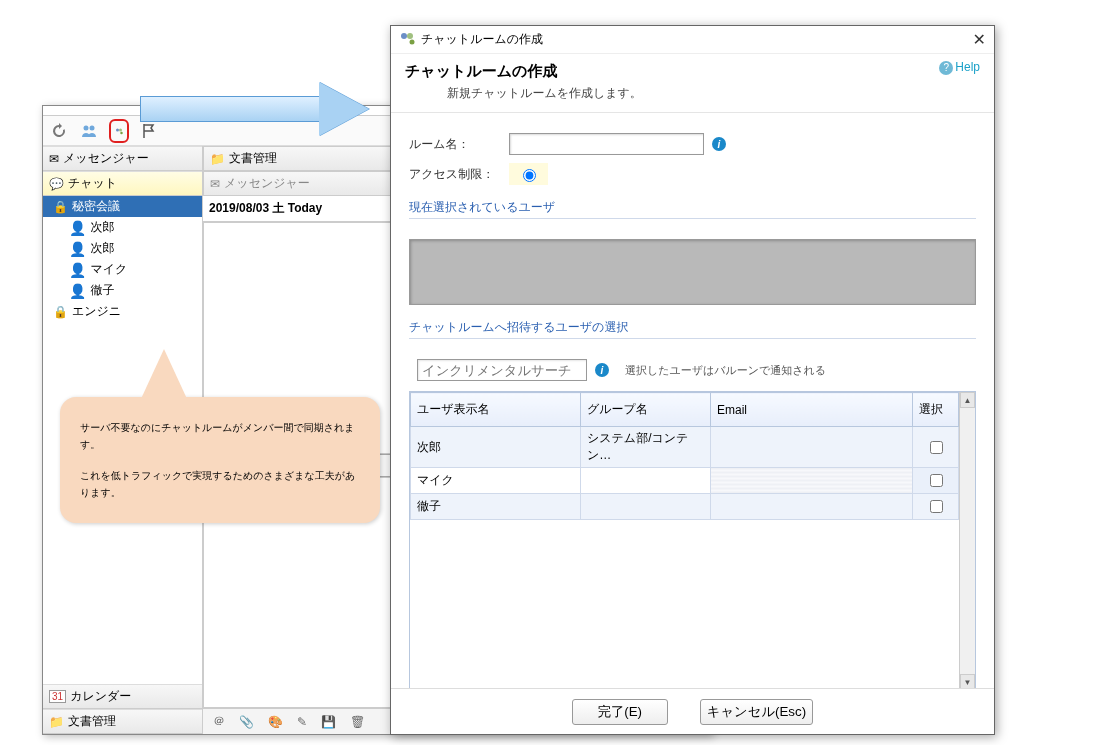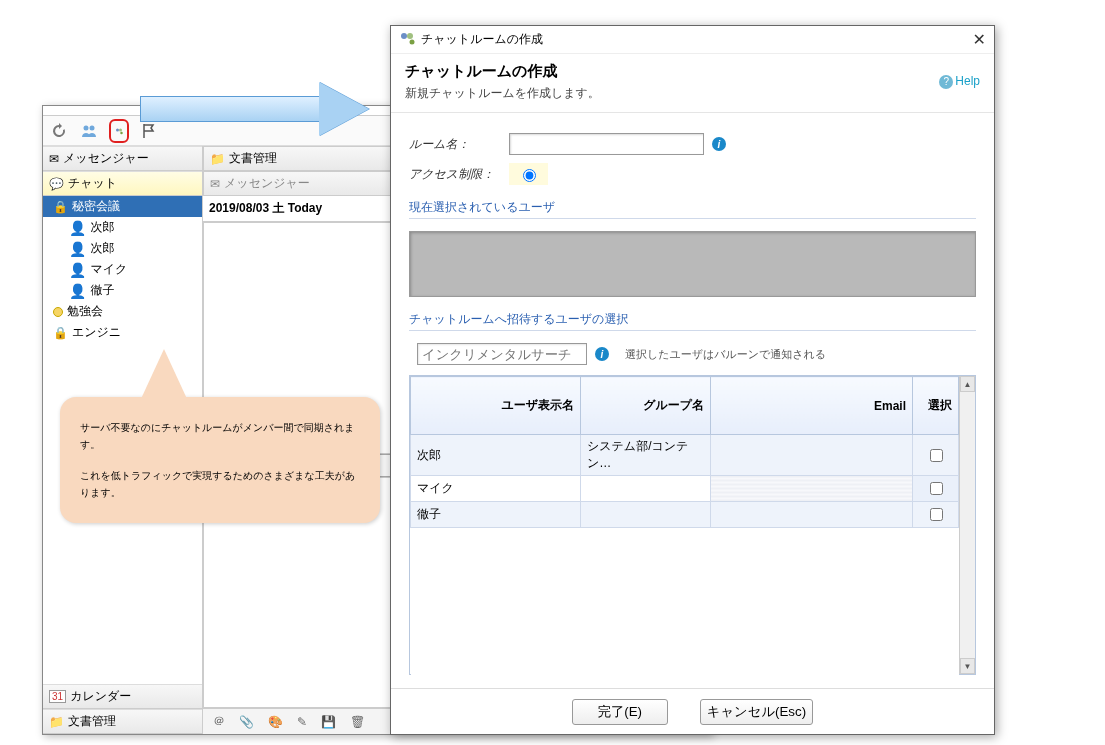--- a/index.html
+++ b/index.html
@@ -39,41 +39,41 @@
   
   .callout { position:absolute; left:60px; top:397px; width:320px; background:#f9d9bf; border-radius:16px; padding:22px 20px; font-size:10px; line-height:1.7; box-shadow:1px 1px 4px rgba(0,0,0,0.2); }
   .callout::before { content:""; position:absolute; top:-48px; left:80px; width:0; height:0; border-left:24px solid transparent; border-right:24px solid transparent; border-bottom:52px solid #f9d9bf; }
 
   
   .dialog { position:absolute; left:390px; top:25px; width:605px; height:710px; background:#fff; border:1px solid #666; box-shadow:2px 2px 10px rgba(0,0,0,0.35); display:flex; flex-direction:column; }
   .dlg-title { height:28px; background:#fff; border-bottom:1px solid #eee; display:flex; align-items:center; padding:0 8px; gap:6px; }
   .dlg-title .x { margin-left:auto; font-size:16px; color:#333; }
   .dlg-head { padding: 8px 14px 10px; border-bottom:1px solid #e5e5e5; position:relative; }
   .dlg-head h2 { margin:0 0 4px; font-size:15px; font-weight:bold; }
-  .dlg-head .sub { color:#444; }
-  .help { position:absolute; right:14px; top:20px; color:#1aa0c8; }
+  .dlg-head .sub { color:#444;margin-left:42px; }
+  .help { position:absolute; right:14px; top:6px; color:#1aa0c8; }
   .help .q { display:inline-flex; width:14px; height:14px; border-radius:50%; background:#6fb9d6; color:#fff; align-items:center; justify-content:center; font-size:10px; margin-right:2px;}
 
   .dlg-body { flex:1; padding: 20px 18px 10px; overflow:hidden; }
   .form-row { display:flex; align-items:center; margin-bottom:8px; }
-  .form-row .lbl { width:100px; color:#333;font-style:italic; }
+  .form-row .lbl { width:100px; color:#333; }
   .form-row input[type=text].name { width:195px; height:22px; border:1px solid #999; box-shadow: inset 1px 1px 2px rgba(0,0,0,0.15); }
   .info-badge { display:inline-flex; width:14px; height:14px; border-radius:50%; background:#1a88c9; color:#fff; align-items:center; justify-content:center; font-size:10px; font-weight:bold; margin-left:8px; font-style:italic;}
   .access-val { background:#fffbdd; border:1px solid #fffbdd; padding:2px 8px; display:inline-flex; align-items:center; gap:4px; font-size:12px; }
 
   .fieldset { border:none; margin: 14px 0 0; padding:0; }
-  .fieldset .legend { color:#2a5fb0; font-size:12px; margin-bottom:12px; display:block; border-bottom:1px solid #cfd9ea; padding-bottom:2px;}
+  .fieldset .legend { color:#2a5fb0; font-size:12px; margin-bottom:20px; display:block; border-bottom:1px solid #cfd9ea; padding-bottom:2px;}
   .sel-users { height:66px; background:#b9b9b9; border:1px solid #999; box-shadow: inset 1px 1px 3px rgba(0,0,0,0.25); }
 
   .invite-search { width:170px; height:22px; border:1px solid #999; color:#999; padding:0 4px; box-shadow: inset 1px 1px 2px rgba(0,0,0,0.1);}
   .invite-note { color:#555; margin-left:16px; font-size:11px; }
 
   .tbl-wrap { border:1px solid #b7c7de; margin-top:10px; height:300px; display:flex; }
   .tbl { flex:1; border-collapse:collapse; width:100%; table-layout:fixed; }
-  .tbl th { background:linear-gradient(#f7faff,#e7eefb); border:1px solid #b7c7de; padding:20px 6px; text-align:right; font-weight:bold; }
+  .tbl th { background:linear-gradient(#f7faff,#e7eefb); border:1px solid #b7c7de; padding:8px 6px; text-align:left; font-weight:normal; }
   .tbl td { border:1px solid #cfd9ea; padding:3px 6px; background:#fff; height:20px; }
   .tbl tr.alt td { background:#eef3fb; }
   .tbl td.chk { text-align:center; background:#eaf0fa; }
   .tbl td.ph { background: repeating-linear-gradient(0deg,#eef0f5,#eef0f5 2px,#f7f8fb 2px,#f7f8fb 4px); }
   .scrollbar { width:16px; background:#f0f0f0; border-left:1px solid #ccc; position:relative; }
   .scrollbar .ar { height:16px; background:#e8e8e8; border:1px solid #ccc; display:flex; align-items:center; justify-content:center; font-size:8px; color:#555;}
   .scrollbar .ar.bot { position:absolute; bottom:0; width:100%; }
 
   .dlg-foot { height:46px; border-top:1px solid #ddd; display:flex; align-items:center; justify-content:center; gap:32px; }
   .btn { min-width:96px; height:26px; background:linear-gradient(#fff,#eee); border:1px solid #999; border-radius:3px; }
@@ -153,24 +153,20 @@
             <span class="avatar">👤</span>
             <span>次郎</span>
           </div>
         <div class="item sub">
             <span class="avatar" style="color:#888">👤</span>
             <span>マイク</span>
           </div>
         <div class="item sub">
             <span class="avatar" style="color:#888">👤</span>
             <span>徹子</span>
-          </div>
-        <div class="item">
-            <span class="dot-y"></span>
-            <span>勉強会</span>
           </div>
         <div class="item">
             <span style="color:#c9a800">🔒</span>
             <span>エンジニ</span>
           </div>
       </div>
       <div class="panel-head">
         <span style="font-size:10px;background:#fff;border:1px solid #999;padding:0 2px;color:#c33">31</span>
         <span>カレンダー</span>
       </div>

